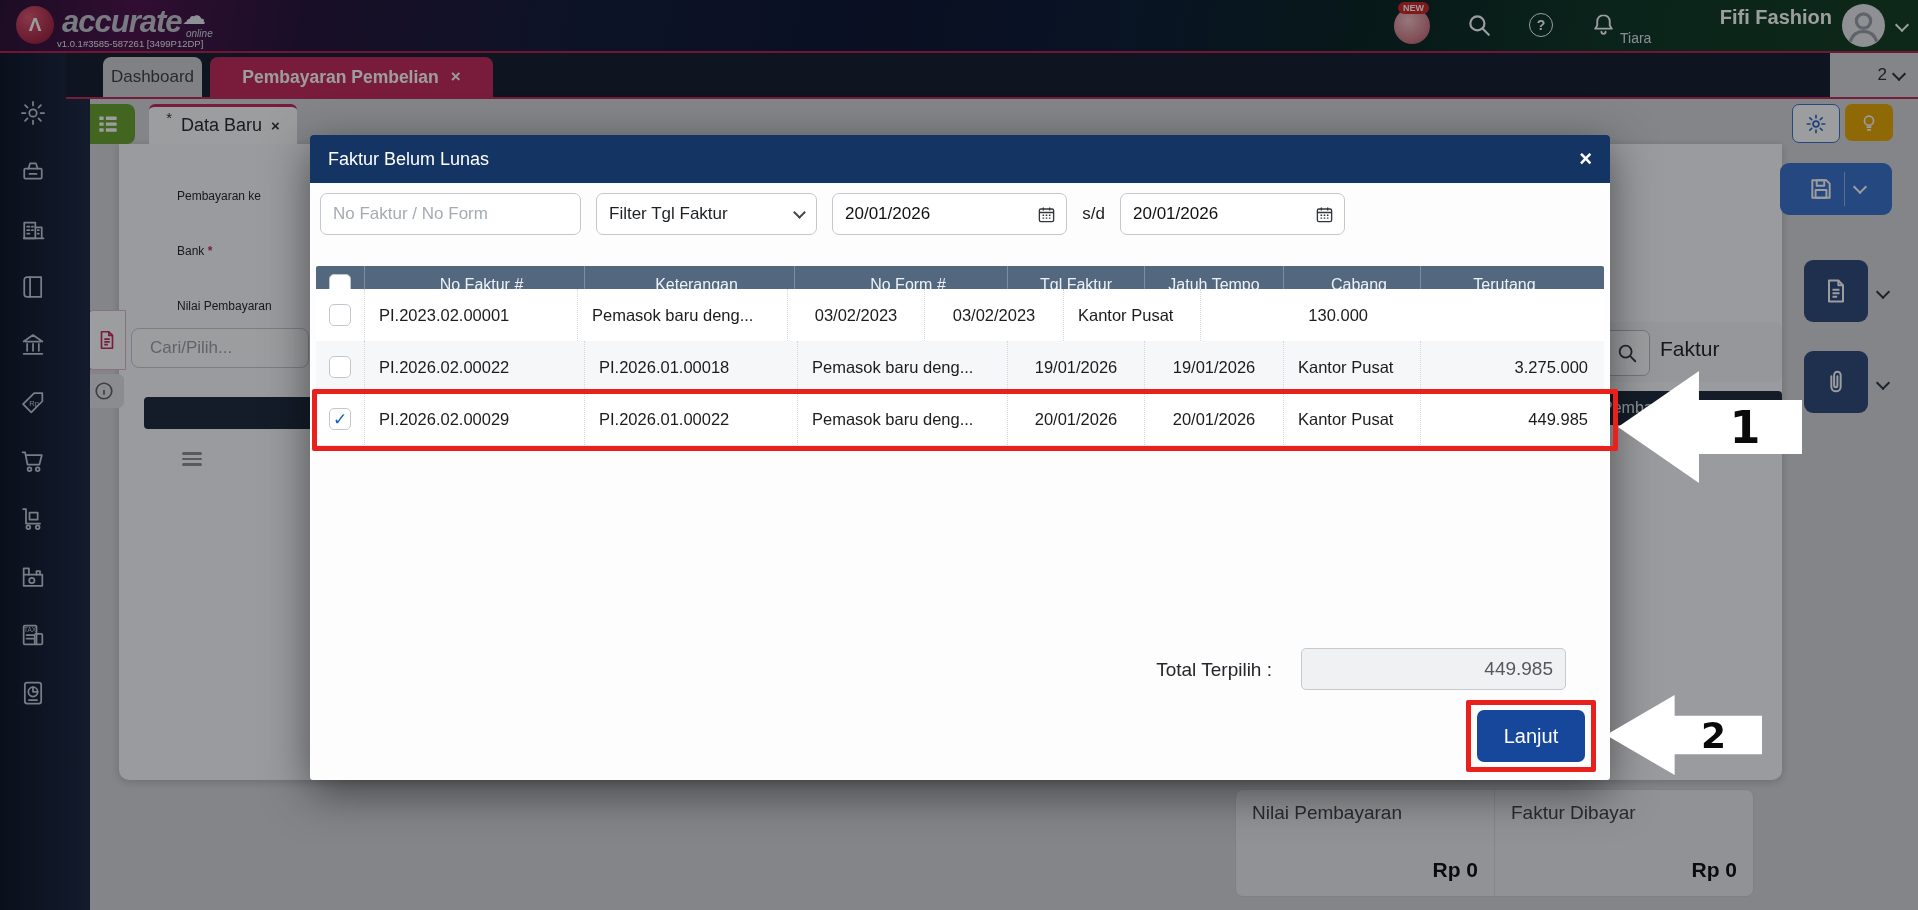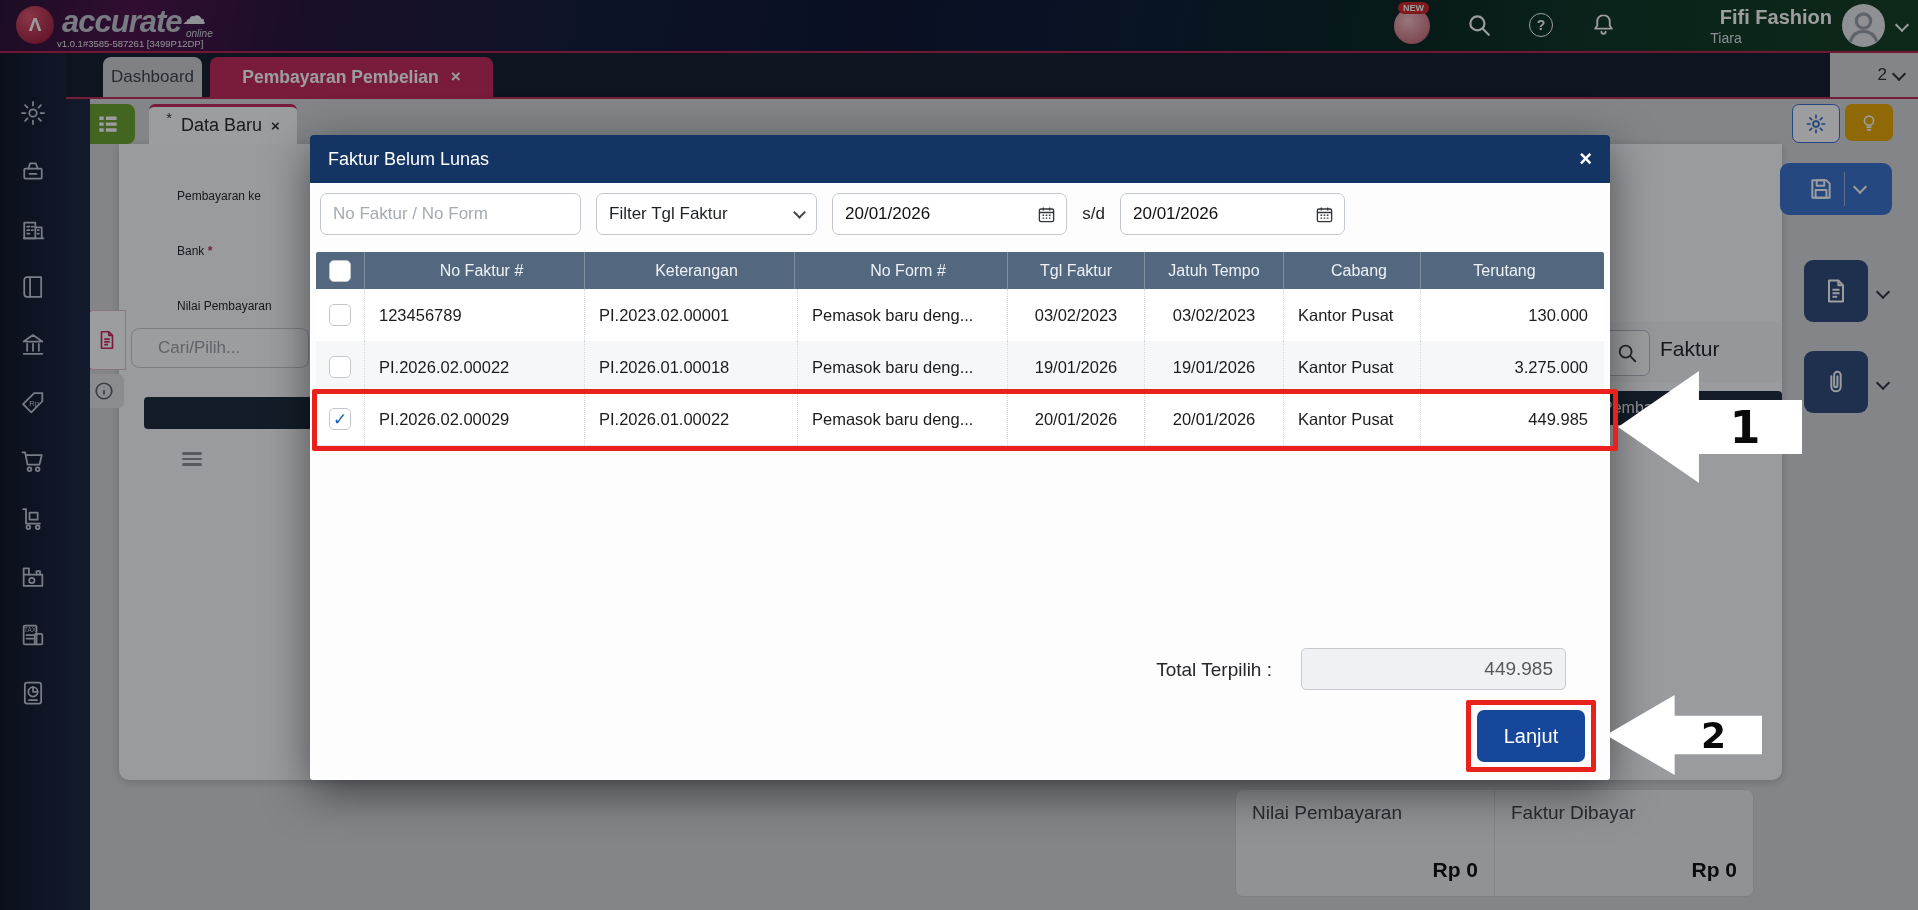--- a/index.html
+++ b/index.html
@@ -18,21 +18,21 @@
   .brand-sub{left:186px;top:28px;font-size:10px;font-style:italic;color:#d7dce2;}
   .version{left:57px;top:38px;font-size:9.5px;color:#e9ebee;}
   .tb-ic{top:12px;width:26px;height:26px;color:#fff;}
   .mascot{left:1394px;top:8px;width:36px;height:36px;border-radius:50%;
     background:radial-gradient(circle at 40% 35%,#f6c0c6,#cf7680 70%,#9c4a55);}
   .newpill{left:1398px;top:2px;background:#cf2424;color:#fff;font-size:9px;font-weight:bold;
     padding:1px 5px;border-radius:7px;z-index:4;text-align:right;}
   .helpc{left:1529px;top:13px;width:22px;height:22px;border:1.8px solid #fff;border-radius:50%;
     color:#fff;font-size:14px;font-weight:bold;display:flex;align-items:center;justify-content:center;}
   .company{left:1620px;top:6px;width:212px;text-align:right;color:#fff;font-size:20px;font-weight:bold;}
-  .usern{left:1620px;top:30px;width:212px;text-align:center;color:#dfe3e9;font-size:14px;}
+  .usern{left:1620px;top:30px;width:212px;text-align:left;color:#dfe3e9;font-size:14px;}
   .avatar{left:1842px;top:4px;width:43px;height:43px;border-radius:50%;background:#e9eaec;overflow:hidden;}
   .chev{display:inline-block;width:8px;height:8px;border-right:2px solid currentColor;border-bottom:2px solid currentColor;transform:rotate(45deg);}
   .tb-chev{left:1897px;top:20px;color:#fff;}
   
   .sidebar{left:0;top:51px;width:66px;height:859px;z-index:2;
     background:linear-gradient(90deg,#0d1424,#1b2640);padding-left:24px;}
   .sb-item{position:absolute;left:0;width:66px;height:44px;display:flex;align-items:center;justify-content:center;}
   .sb-item svg{stroke:#c3cad6;fill:none;stroke-width:1.5;stroke-linecap:round;stroke-linejoin:round;}
   
   .tabzone{left:66px;top:51px;width:1852px;height:46px;background:#141b2d;border-bottom:2px solid #c02a56;z-index:2;}
@@ -52,21 +52,21 @@
   .subtab{left:83px;top:7px;width:148px;height:40px;background:#fff;border-top:3px solid #c5295a;
     border-radius:6px 6px 0 0;display:flex;align-items:center;justify-content:center;gap:9px;
     color:#26292e;font-size:18px;box-sizing:border-box;}
   .dirty{align-self:flex-start;margin-top:2px;font-size:15px;color:#333;}
   .stx{color:#333;font-weight:bold;font-size:15px;}
   .flabel{position:absolute;font-size:12px;color:#24262a;white-space:nowrap;margin-top:35px;}
   .req{color:#c5295a;font-weight:bold;}
   .pinktab{left:20px;top:213px;width:36px;height:58px;background:#fff;border:1px solid #e3b9c6;border-left:3px solid #c5295a;
     border-radius:6px 0 0 6px;display:flex;align-items:center;justify-content:center;}
   .cari{left:65px;top:231px;width:178px;height:40px;border:1.5px solid #c9ccd1;border-radius:8px;
-    padding:0 26px;font-size:17px;color:#333;box-sizing:border-box;font-family:inherit;background:#fff;}
+    padding:0 18px;font-size:17px;color:#333;box-sizing:border-box;font-family:inherit;background:#fff;}
   .cari::placeholder{color:#9aa0a8;}
   .infopill{left:18px;top:277px;width:40px;height:34px;background:#e2e3e5;border-radius:6px;
     display:flex;align-items:center;justify-content:center;}
   .darkbar{background:#1c2939;border-radius:4px;}
   .hamb{left:116px;top:352px;width:20px;}
   .hamb div{height:2.5px;background:#8a8f96;margin:3px 0;border-radius:2px;}
   .gearbtn{left:1726px;top:7px;width:46px;height:37px;background:#fff;border:1.5px solid #3b72cc;border-radius:7px;
     display:flex;align-items:center;justify-content:center;}
   .bulbbtn{left:1779px;top:7px;width:48px;height:37px;background:#eaa800;border-radius:7px;
     display:flex;align-items:center;justify-content:center;}
@@ -97,21 +97,21 @@
   .filt{position:absolute;top:58px;height:42px;box-sizing:border-box;}
   .f-input{border:1.5px solid #c3c8ce;border-radius:7px;padding:0 12px;font-size:17px;color:#222;font-family:inherit;background:#fff;}
   .f-input::placeholder{color:#a6abb2;}
   .selbox{border:1.5px solid #c3c8ce;border-radius:7px;background:#fff;display:flex;align-items:center;
     justify-content:space-between;padding:0 12px;font-size:17px;color:#1d2024;}
   .selbox .chev{color:#444;width:7px;height:7px;margin-top:-3px;}
   .datebox{border:1.5px solid #c3c8ce;border-radius:7px;background:#fff;display:flex;align-items:center;
     justify-content:space-between;padding:0 10px;}
   .datebox input{border:none;outline:none;font-size:17px;color:#111;width:130px;font-family:inherit;background:transparent;}
   .sd{font-size:17px;color:#222;text-align:center;line-height:42px;}
-  .thead{left:6px;top:117px;width:1288px;height:37px;background:#53687f;color:#eef2f7;display:flex;
+  .thead{left:6px;top:131px;width:1288px;height:37px;background:#53687f;color:#eef2f7;display:flex;
     border-radius:2px 2px 0 0;font-size:16px;}
   .th{display:flex;align-items:center;justify-content:center;box-sizing:border-box;border-right:1px solid rgba(255,255,255,.25);}
   .th:last-child{border-right:none;}
   .trow{left:6px;width:1288px;height:52px;display:flex;font-size:16.5px;color:#1c1c1c;background:#fff;border-bottom:1px solid #e3e6ea;}
   .trow.alt{background:#f5f7f9;}
   .td{display:flex;align-items:center;box-sizing:border-box;border-right:1px dotted #d4d8dd;}
   .td:last-child{border-right:none;}
   .w-cb{width:49px;justify-content:center;}
   .w-nf{width:220px;padding-left:14px;}
   .w-nfm{width:213px;padding-left:14px;}
@@ -407,21 +407,20 @@
       <div class="th w-tgl">Tgl Faktur</div>
       <div class="th w-jt">Jatuh Tempo</div>
       <div class="th w-cab">Cabang</div>
       <div class="th w-ter" style="justify-content:center;">Terutang</div>
     </div>
 
     <div class="abs trow" style="top:154px;">
       <div class="td w-cb">
           <span class="cb"></span>
         </div>
-      <div class="td w-nf">123456789</div>
       <div class="td w-nfm">PI.2023.02.00001</div>
       <div class="td w-ket">Pemasok baru deng...</div>
       <div class="td w-tgl">03/02/2023</div>
       <div class="td w-jt">03/02/2023</div>
       <div class="td w-cab">Kantor Pusat</div>
       <div class="td w-ter">130.000</div>
     </div>
     <div class="abs trow alt" style="top:206px;">
       <div class="td w-cb">
           <span class="cb"></span>

